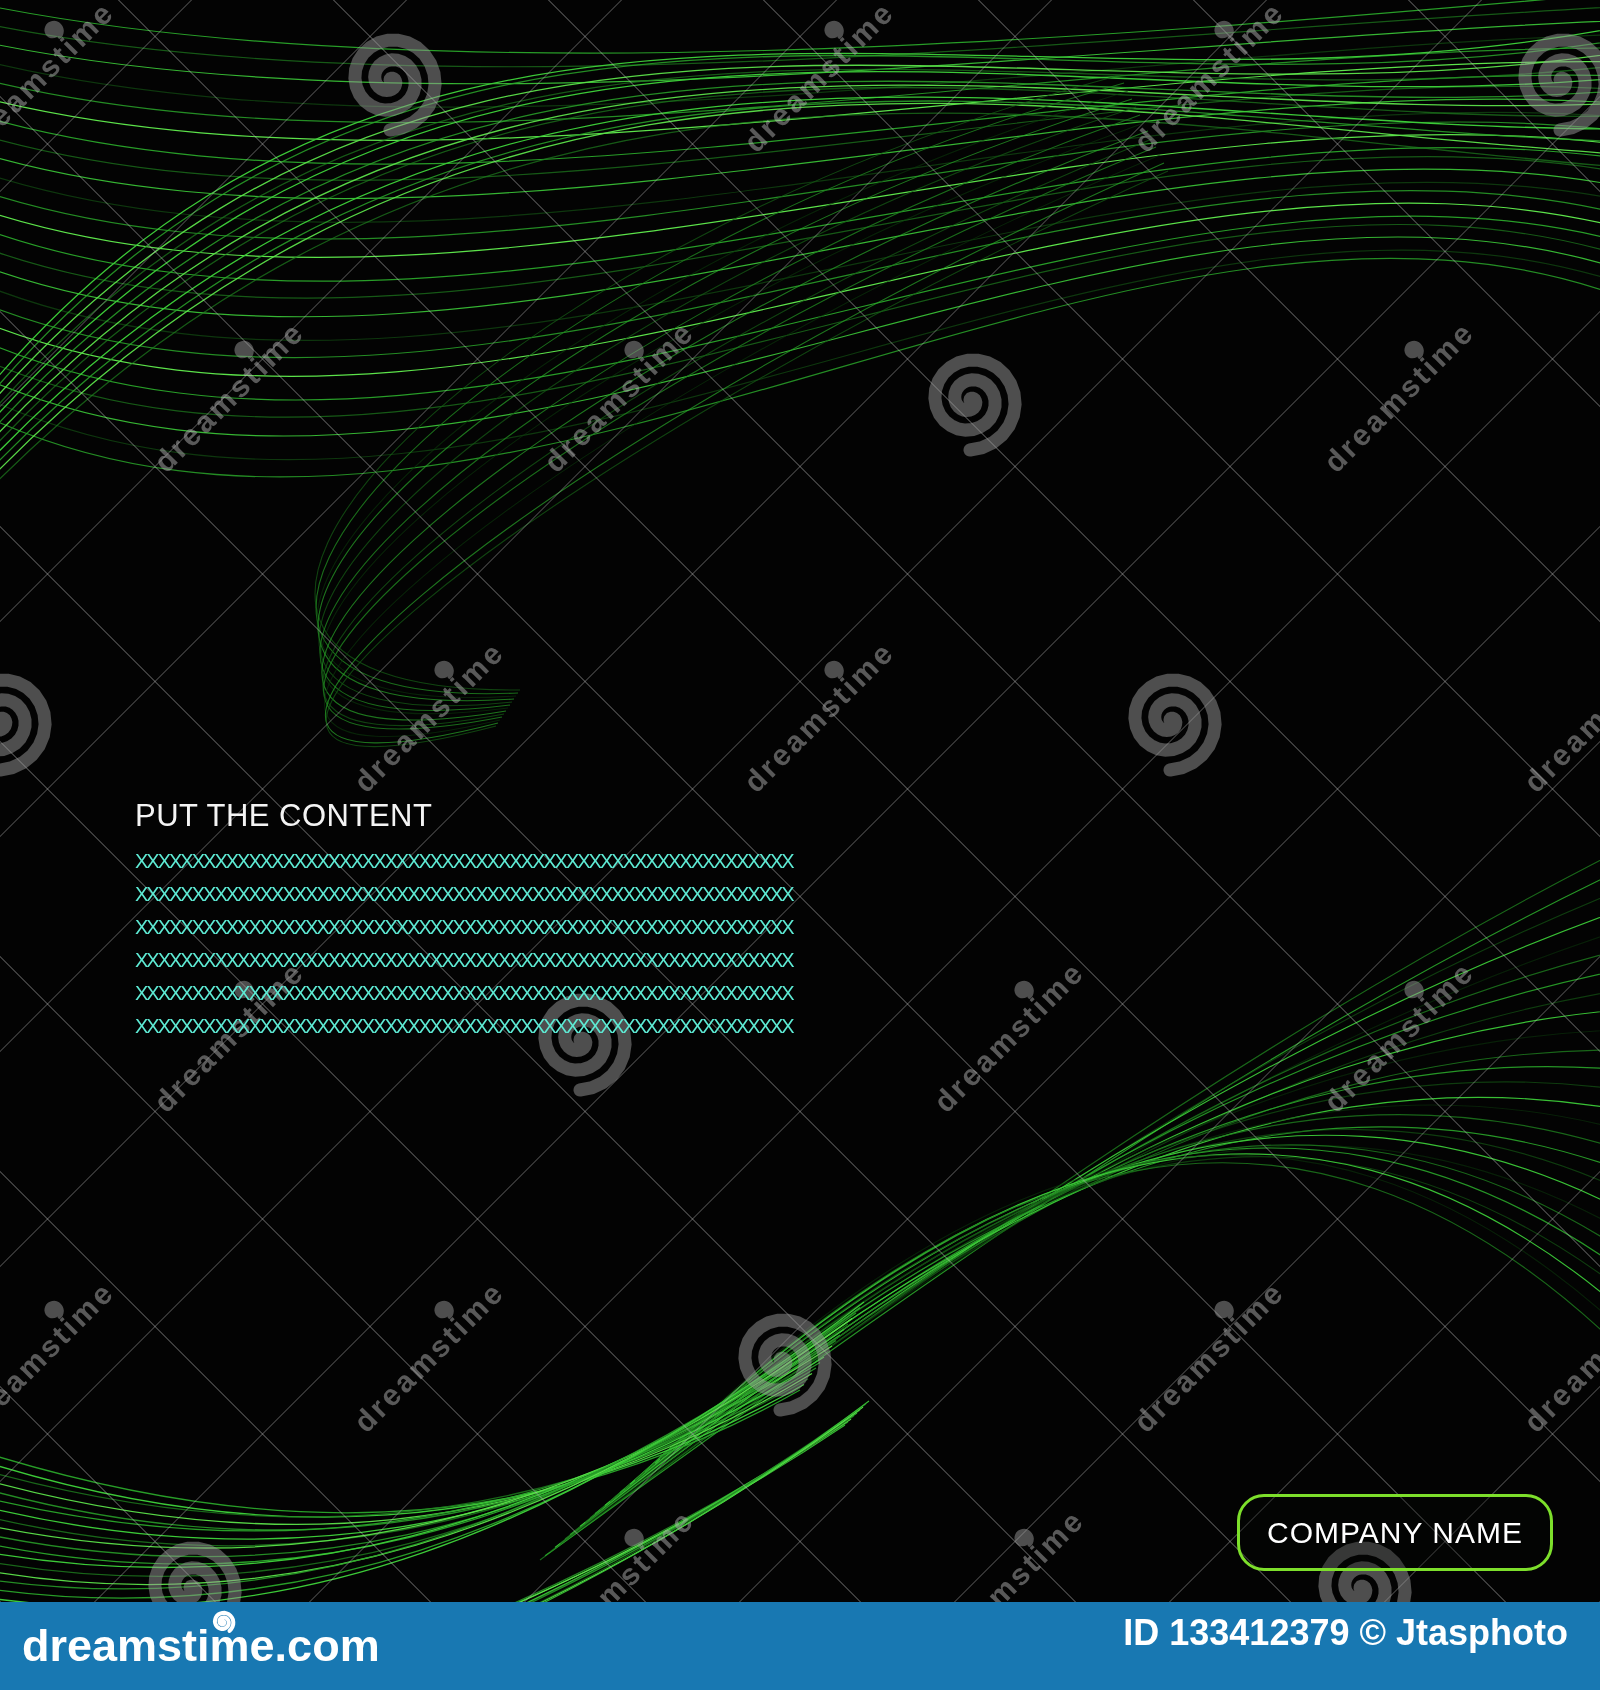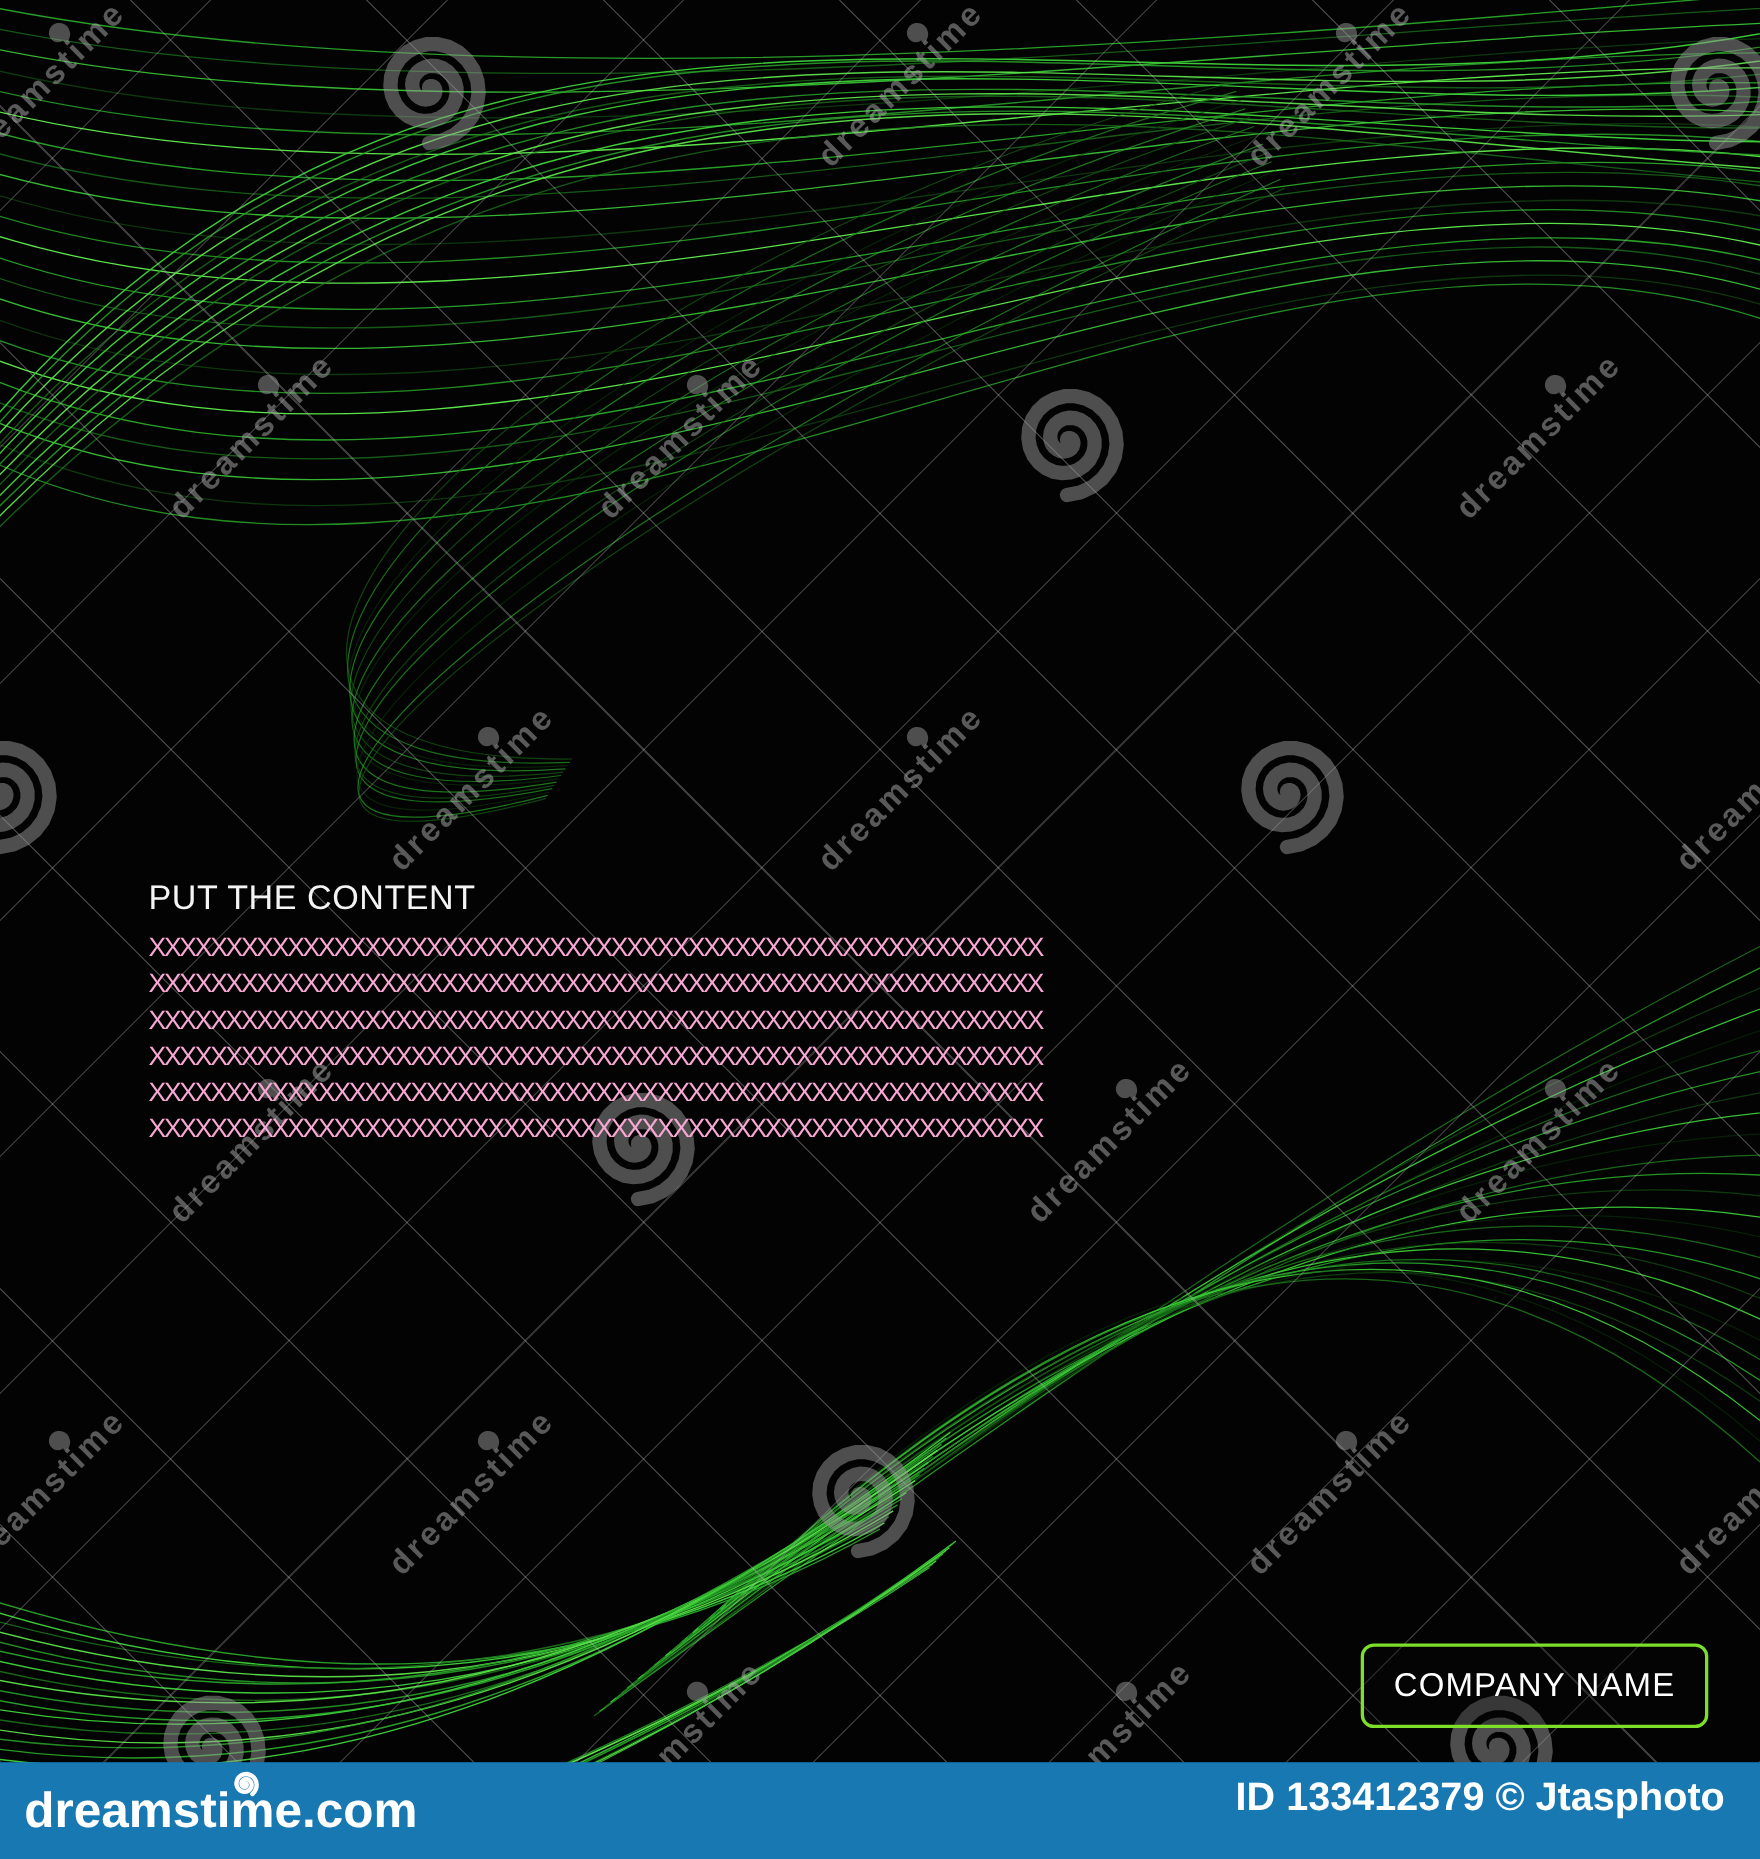--- a/index.html
+++ b/index.html
@@ -21,26 +21,26 @@
     color:rgba(175,175,175,0.50);white-space:nowrap;
   }
   .wm-text .spir{position:absolute;left:66%;top:-17px;}
   .wm-spiral-big{position:absolute;opacity:0.55;}
   #content-block{position:absolute;left:135px;top:798px;z-index:5;}
   #content-title{
     font-size:31px;color:#f4f4f4;letter-spacing:0.5px;font-weight:400;
   }
   #placeholder-block{margin-top:11px;}
   .xline{
-    font-size:24px;line-height:33px;letter-spacing:-2px;
-    color:#f9a8d4;font-weight:400;white-space:nowrap;
+    font-size:20px;line-height:33px;letter-spacing:-2px;
+    color:#5eead4;font-weight:400;white-space:nowrap;
   }
   #company-button{
     position:absolute;left:1237px;top:1494px;width:316px;height:77px;z-index:5;
-    border:3px solid #7ddf2b;border-radius:12px;box-sizing:border-box;
+    border:3px solid #7ddf2b;border-radius:27px;box-sizing:border-box;
     display:flex;align-items:center;justify-content:center;
     background:rgba(2,8,2,0.3);cursor:pointer;
   }
   #company-button span{
     color:#ffffff;font-size:30px;letter-spacing:1px;font-weight:400;
   }
   #footer-bar{
     position:absolute;left:0;top:1602px;width:1600px;height:88px;z-index:6;
     background:#1878b2;
   }

